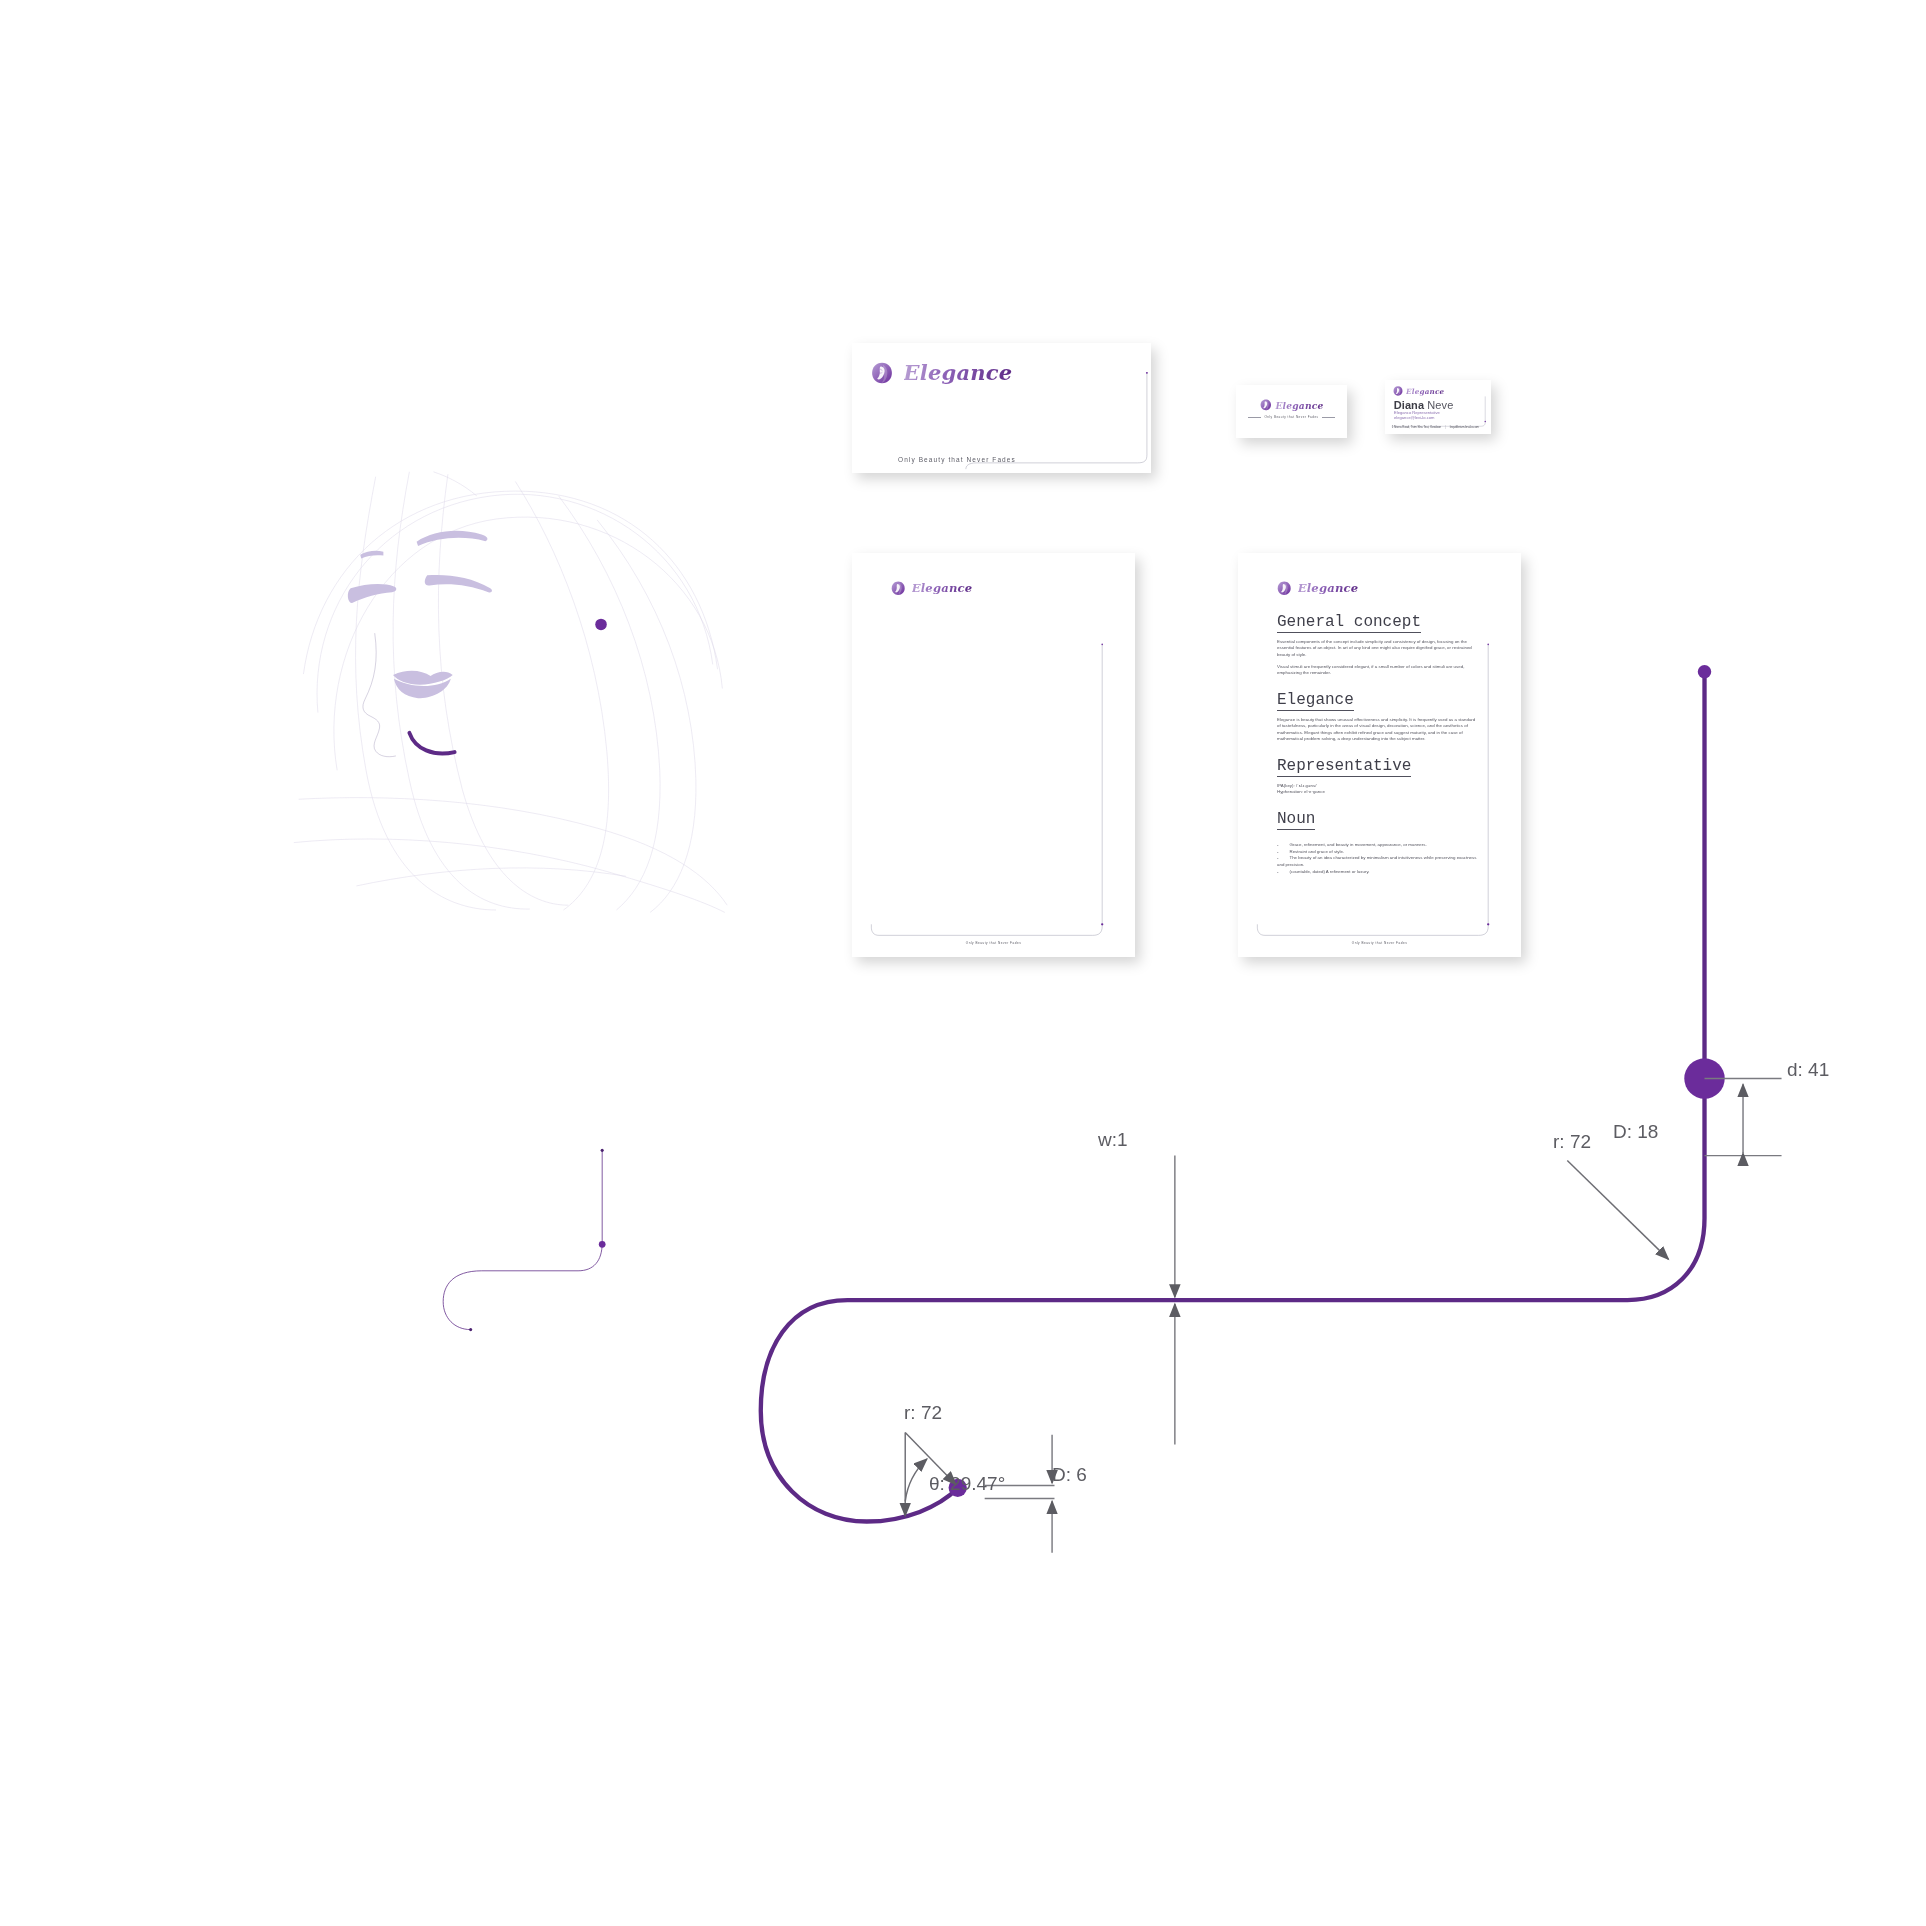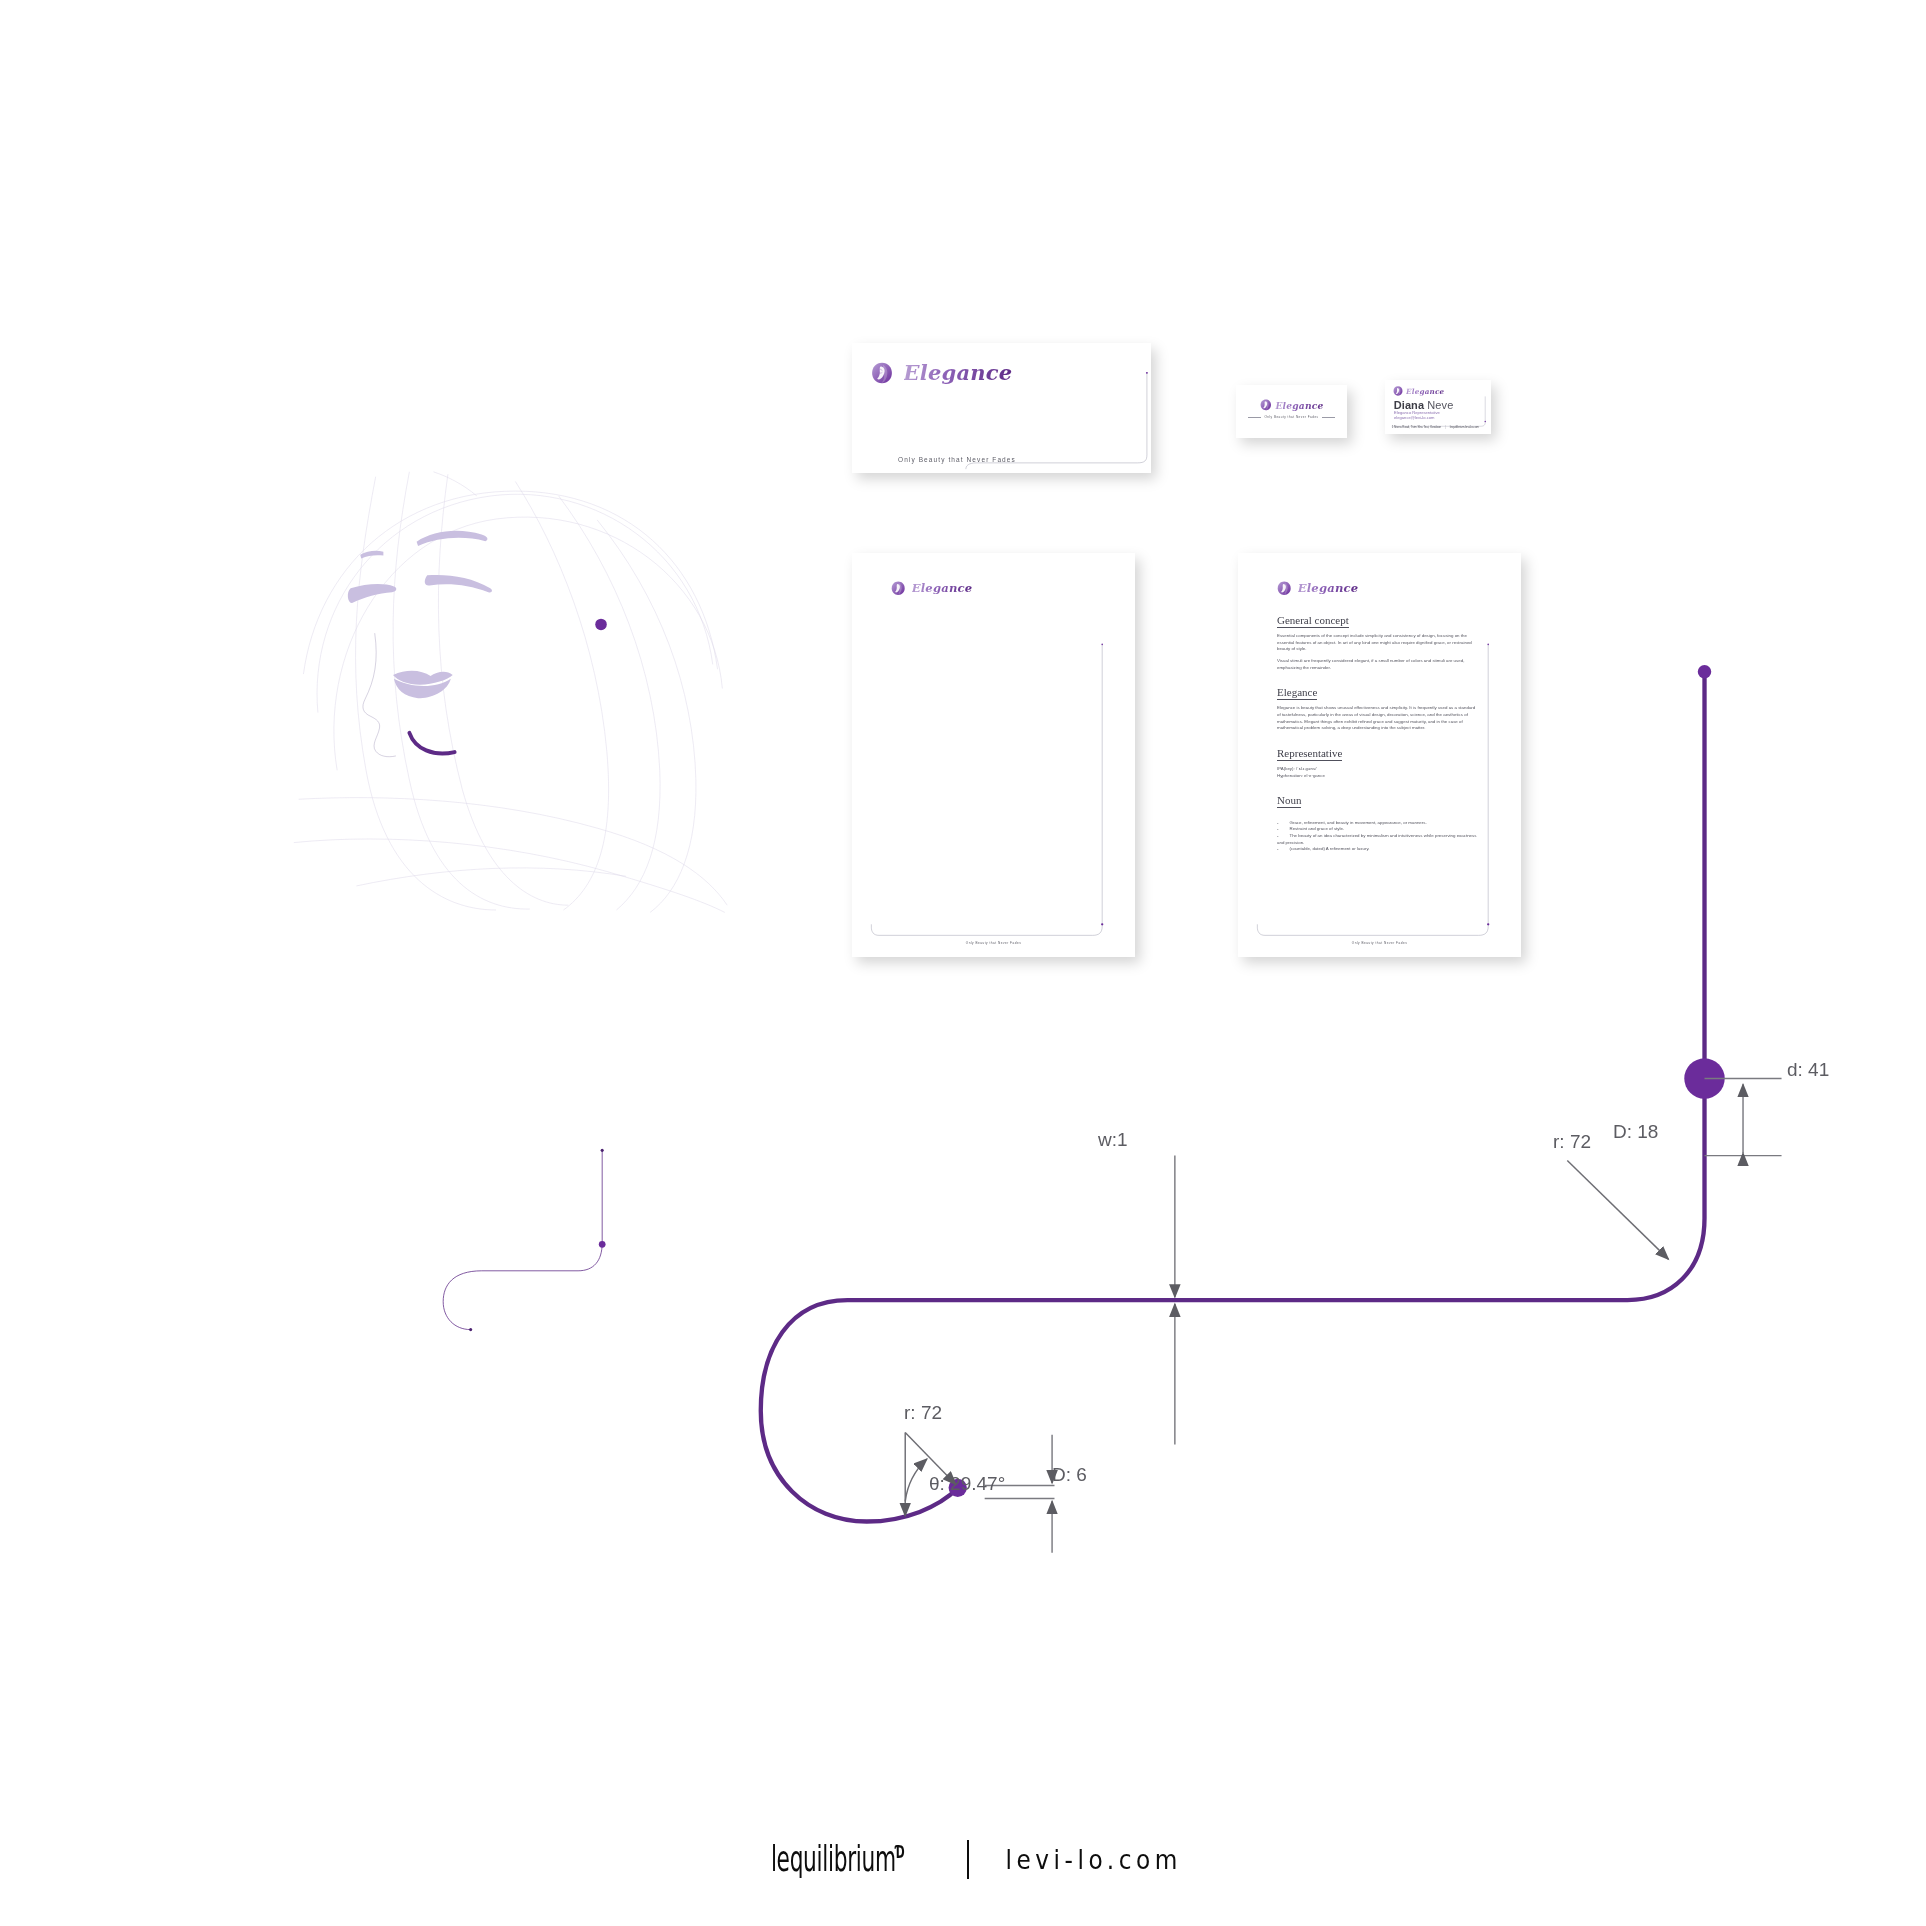--- a/index.html
+++ b/index.html
@@ -59,22 +59,22 @@
   
   .page{width:283px;height:404px;}
   #page-blank{left:852px;top:553px;}
   #page-doc{left:1238px;top:553px;}
   .page .hdr{position:absolute;left:39px;top:28px;display:flex;align-items:center;gap:6.3px;}
   .page .wordmark{font-size:11.6px;}
   .page .tagline{position:absolute;left:0;right:0;bottom:11.6px;text-align:center;font-size:3.1px;letter-spacing:0.5px;}
 
   .doc-body{position:absolute;left:39px;top:61px;width:202px;}
   .doc-h{
-    font-family:Liberation Serif, serif;
-    font-size:11px;color:#3f3f4a;font-weight:400;
+    font-family:Liberation Mono, monospace;
+    font-size:16px;color:#3f3f4a;font-weight:400;
     border-bottom:0.5px solid #50505c;display:inline-block;
     line-height:1.12;margin:0 0 5.3px 0;padding-bottom:0.5px;
   }
   .doc-p{font-size:4.4px;line-height:1.5;color:#55555f;margin:0 0 5.3px 0;}
   .doc-gap{height:9.6px;}
   .doc-li{font-size:4.4px;line-height:1.5;color:#55555f;margin:0;}
   .doc-li .b{display:inline-block;width:12.5px;}
 
   
   #curve-layer{position:absolute;left:0;top:0;width:1926px;height:1926px;}
@@ -328,22 +328,15 @@
   </svg>
 
   <div class="anno" style="left:1787px;top:1059px;">d: 41</div>
   <div class="anno" style="left:1613px;top:1093px;margin-top:28px;">D: 18</div>
   <div class="anno" style="left:1553px;top:1131px;">r: 72</div>
   <div class="anno" style="left:1098px;top:1129px;">w:1</div>
   <div class="anno" style="left:904px;top:1402px;">r: 72</div>
   <div class="anno" style="left:929px;top:1473px;">θ: 29.47°</div>
   <div class="anno" style="left:1052px;top:1464px;">D: 6</div>
 
-  <div id="footer">
-    <div class="leq">
-      <span>lequilibrium</span><sup>Ɗ</sup>
-    </div>
-    <div class="bar"></div>
-    <div class="site">levi-lo.com</div>
-  </div>
 
 </div>
 
 
 </body></html>

